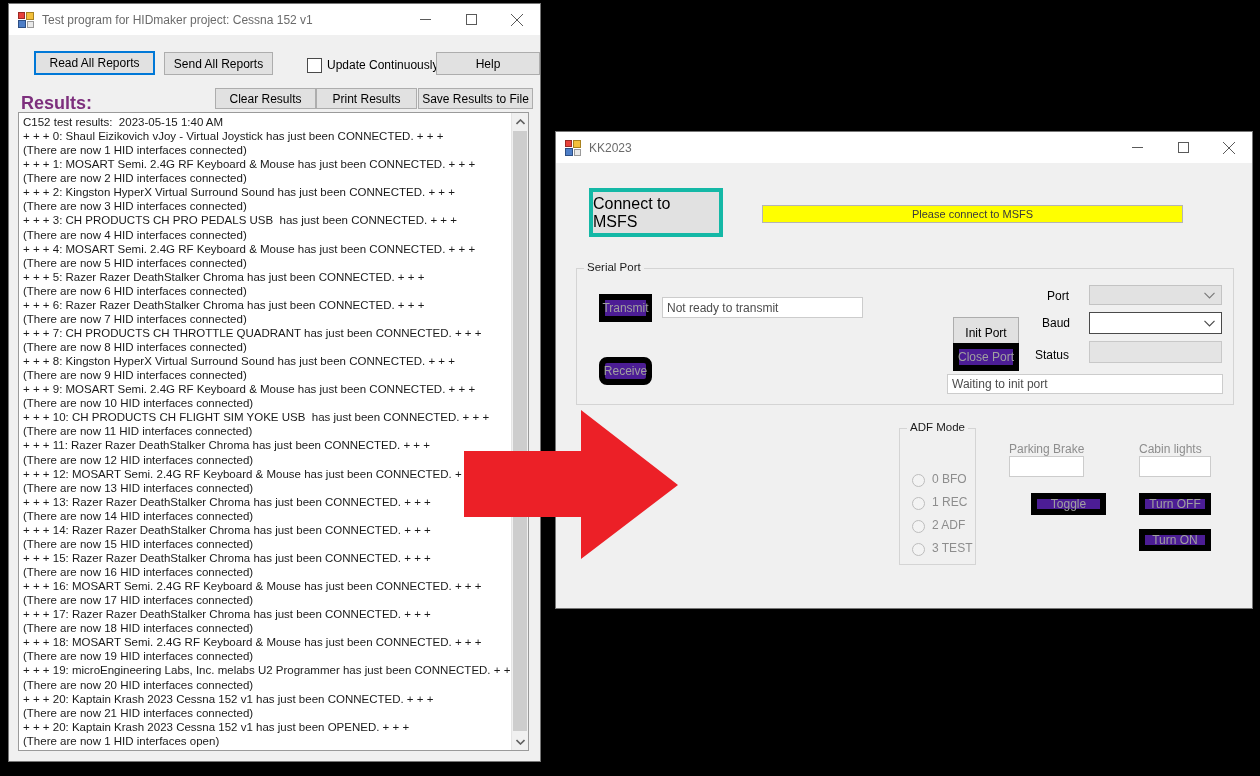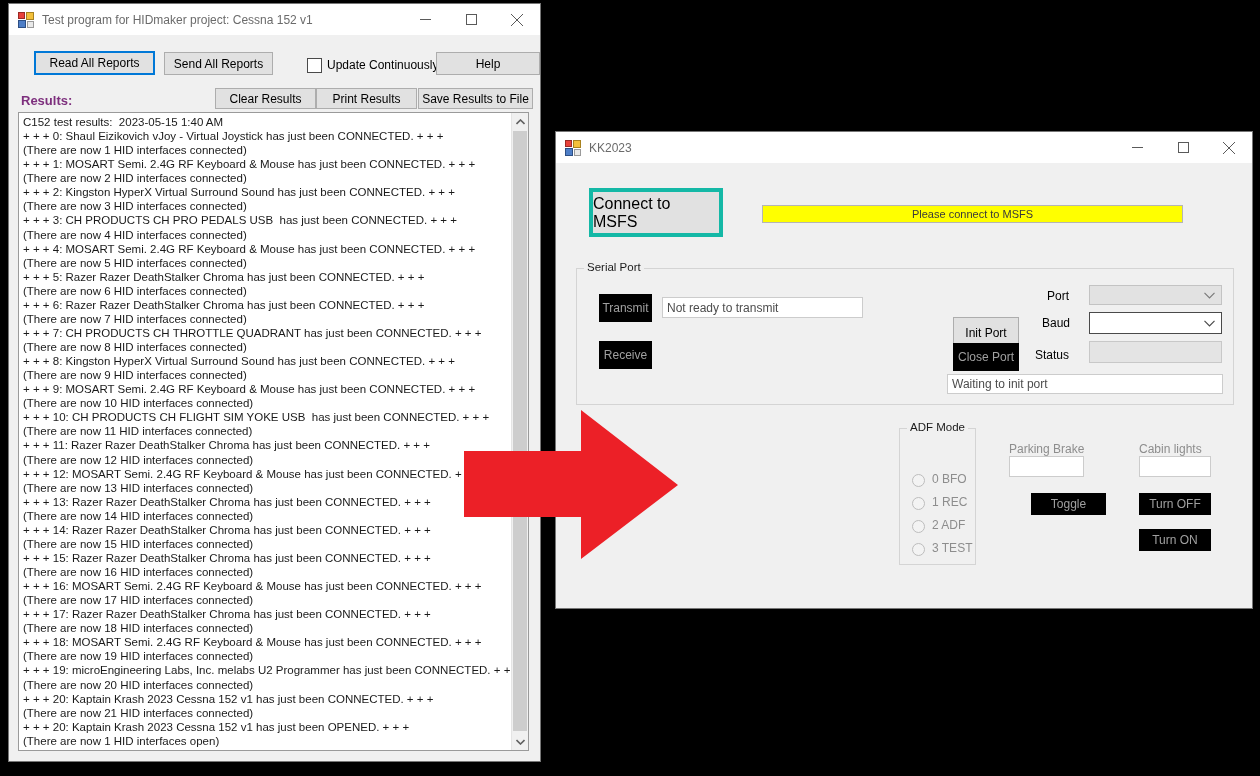--- a/index.html
+++ b/index.html
@@ -83,21 +83,21 @@
     justify-content: center;
     position: absolute;
     cursor: default;
     white-space: nowrap;
   }
   .btn.default {
     border: 2px solid #0078d7;
     background: #e1e1e1;
   }
   .btn.disabled {
-    background: #000000;
+    background: #4c1d95;
     border: 6px solid #000000;
     color: #a0a0a0;
   }
   .tbox {
     position: absolute;
     background: #ffffff;
     border: 1px solid #cccccc;
     box-sizing: border-box;
     font-size: 12px;
     color: #4d4d4d;
@@ -123,21 +123,21 @@
   #win-hidmaker {
     left: 8px;
     top: 3px;
     width: 533px;
     height: 759px;
   }
   #results-label {
     position: absolute;
     left: 12px;
     top: 89px;
-    font-size: 13px;
+    font-size: 18px;
     font-weight: bold;
     color: #7d2f7d;
   }
   #chk-update {
     position: absolute;
     left: 298px;
     top: 54px;
     width: 15px;
     height: 15px;
     background: #ffffff;
@@ -435,21 +435,21 @@
 
   <div id="connect-msfs">Connect to MSFS</div>
   <div id="msfs-status">Please connect to MSFS</div>
 
   <div class="groupbox" id="gb-serial">
     <div class="gb-title">Serial Port</div>
 
     <div class="btn disabled" style="left:22px; top:25px; width:53px; height:28px;">Transmit</div>
     <div class="tbox" style="left:85px; top:28px; width:201px; height:21px;">Not ready to transmit</div>
 
-    <div class="btn disabled" style="left:22px; top:72px; width:53px; height:28px;">Receive</div>
+    <div class="btn disabled" style="left:22px; top:88px; width:53px; height:28px;border-radius:8px;">Receive</div>
 
     <div class="btn" style="left:376px; top:14px; width:66px; height:31px;margin-top:34px;">Init Port</div>
     <div class="btn disabled" style="left:376px; top:74px; width:66px; height:28px;">Close Port</div>
 
     <div class="lbl" style="left:470px; top:20px;">Port</div>
     <div class="combo disabled" style="left:512px; top:16px; width:133px; height:20px;">
       <svg class="chev" width="11" height="7" viewBox="0 0 11 7">
           <polyline points="0.5,0.8 5.5,5.8 10.5,0.8" fill="none" stroke="currentColor" stroke-width="1.2"></polyline>
         </svg>
     </div>

